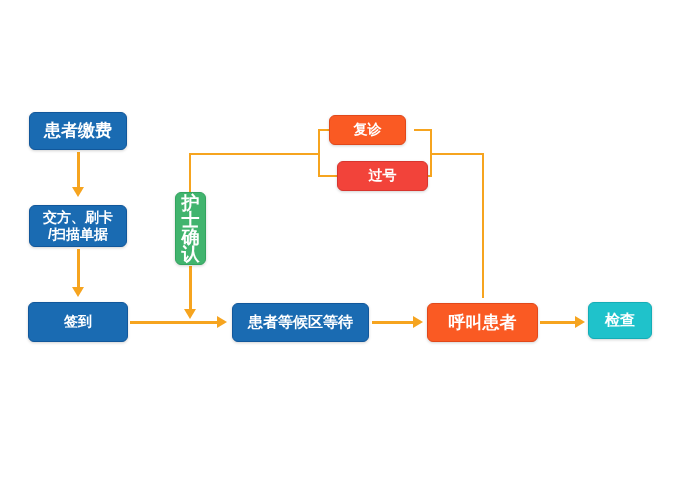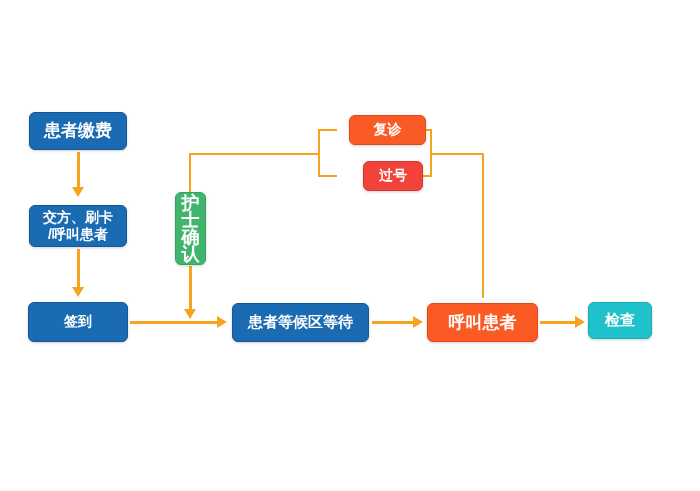--- a/index.html
+++ b/index.html
@@ -81,32 +81,32 @@
   <div class="line" style="left:540px; top:320.5px; width:35px; height:3px;"></div>
   <div class="ah ah-right" style="left:575px; top:316px;"></div>
 
   <div class="line" style="left:188.5px; top:266px; width:3px;  height:43px;"></div>
   <div class="ah ah-down" style="left:184px; top:309px;"></div>
 
   <div class="node blue" style="left:29px; top:112px; width:98px; height:38px; font-size:17px;">患者缴费</div>
 
   <div class="node blue" style="left:29px; top:205px; width:98px; height:42px; font-size:14px; flex-direction:column;">
     <span>交方、刷卡</span>
-    <span>/呼叫患者</span>
+    <span>/扫描单据</span>
   </div>
 
   <div class="node blue" style="left:28px; top:302px; width:100px; height:40px; font-size:14px;">签到</div>
 
   <div class="node blue" style="left:232px; top:303px; width:137px; height:39px; font-size:15px;">患者等候区等待</div>
 
   <div class="node orange" style="left:427px; top:303px; width:111px; height:39px; font-size:17px;">呼叫患者</div>
 
   <div class="node teal" style="left:588px; top:302px; width:64px; height:37px; font-size:15px;">检查</div>
 
-  <div class="node orange" style="left:349px; top:115px; width:77px; height:30px; font-size:14px;text-align:right;">复诊</div>
+  <div class="node orange" style="left:329px; top:115px; width:77px; height:30px; font-size:14px;text-align:right;">复诊</div>
 
-  <div class="node red" style="left:337px; top:161px; width:60px; height:30px; font-size:14px;margin-left:26px;">过号</div>
+  <div class="node red" style="left:337px; top:161px; width:91px; height:30px; font-size:14px;">过号</div>
 
   <div class="node green" style="left:175px; top:192px; width:31px; height:73px; font-size:18px;">
     <div class="v-text">护士确认</div>
   </div>
 
 </div>
 
 </body></html>

